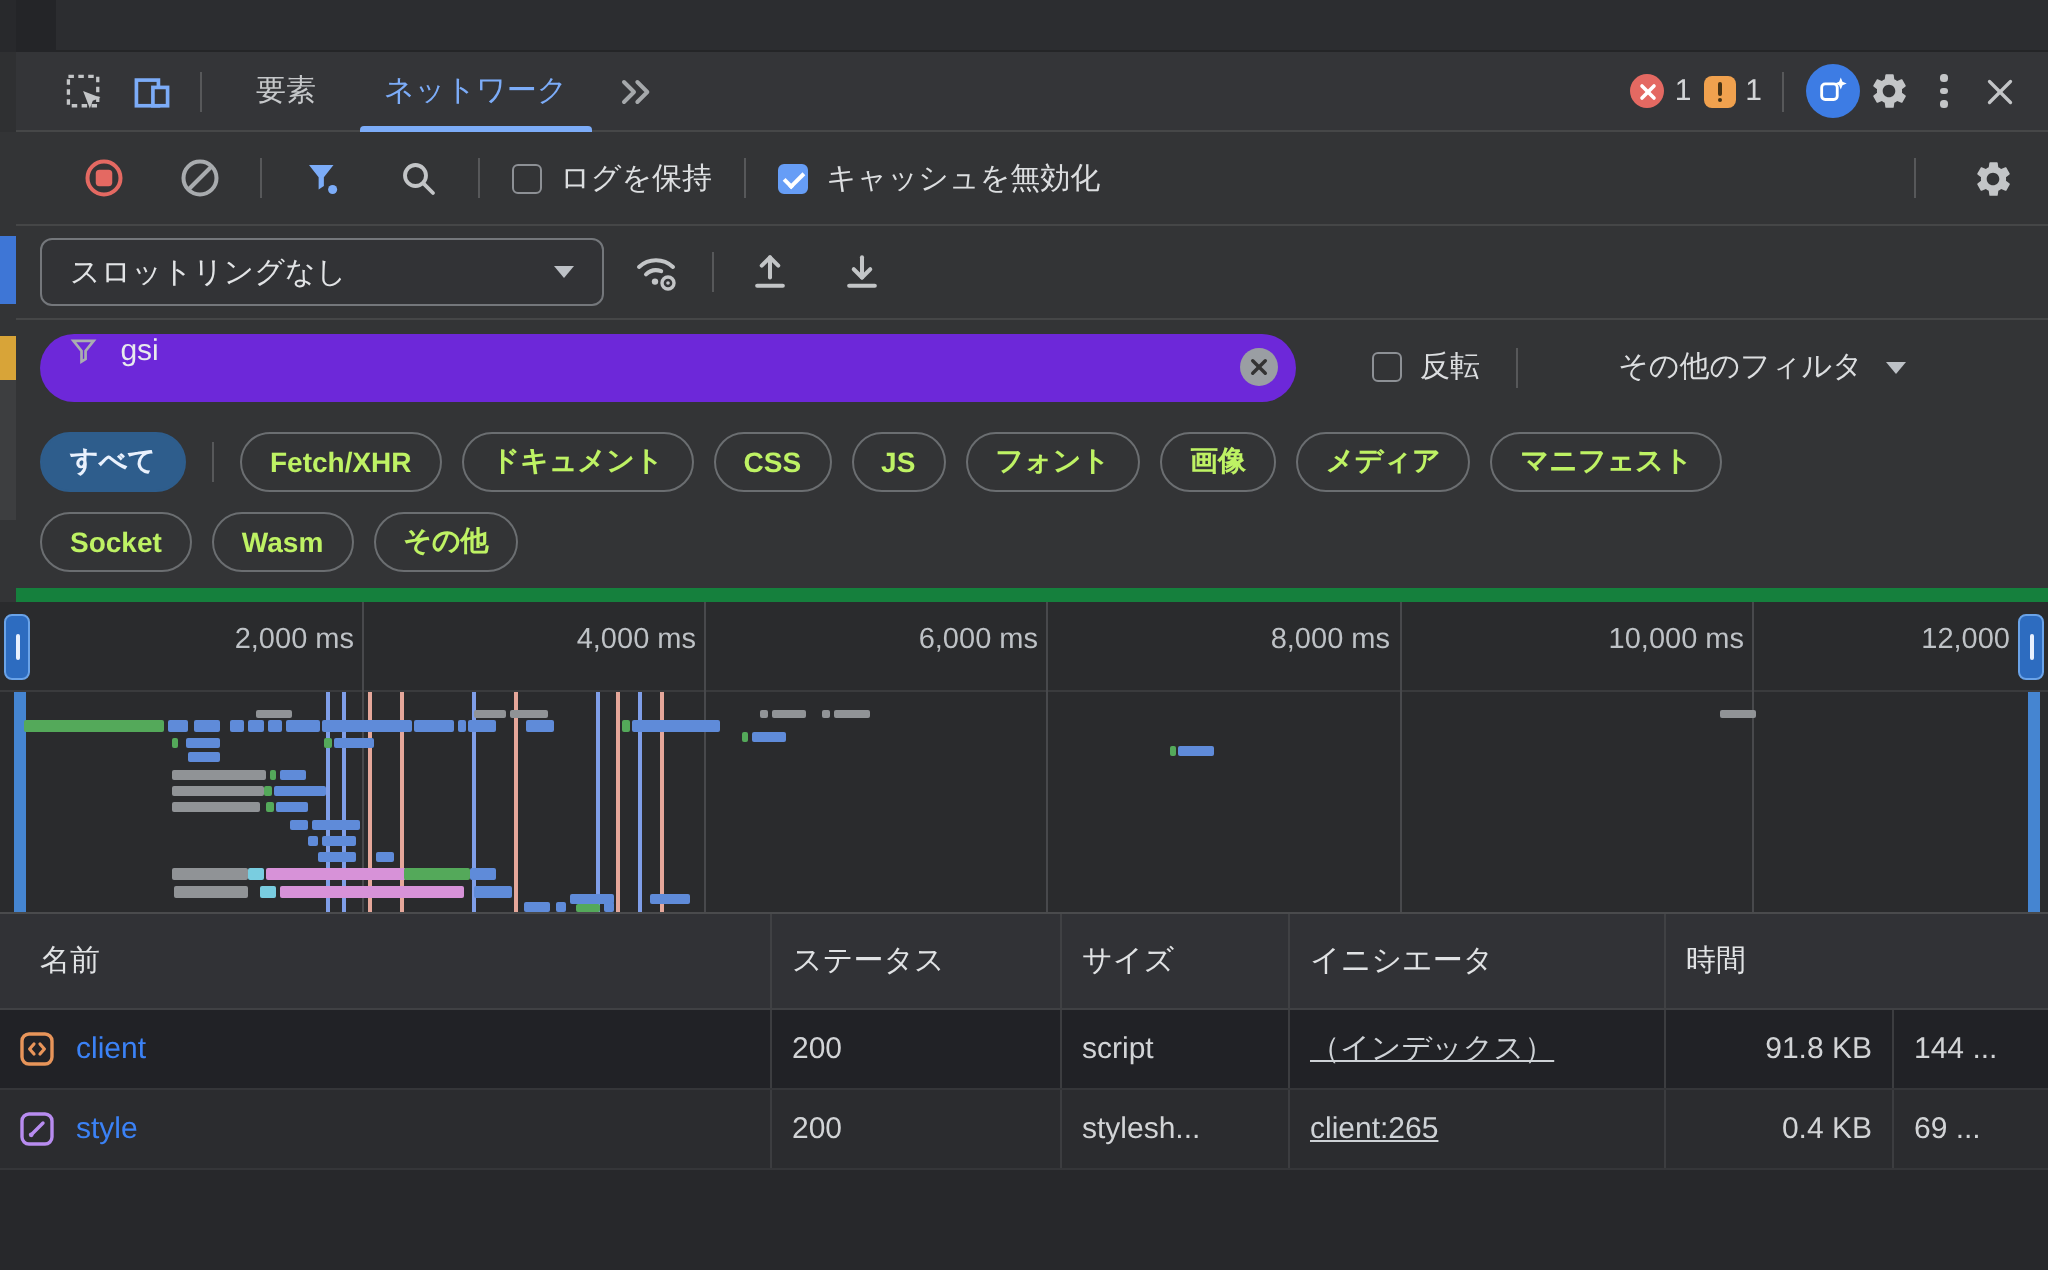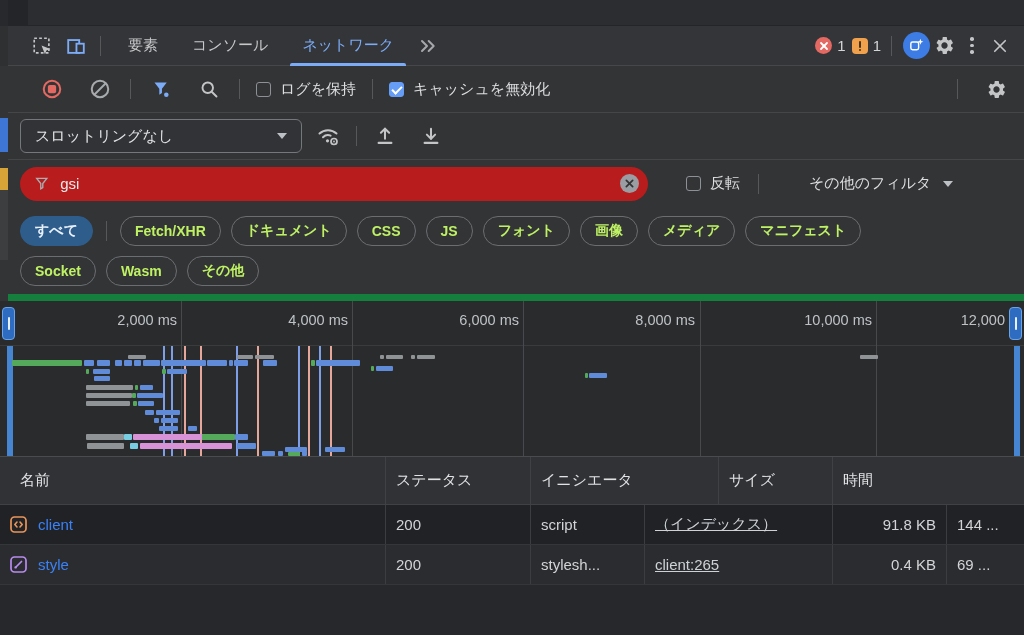--- a/index.html
+++ b/index.html
@@ -45,21 +45,21 @@
   .spacer { flex:1; }
 
   .row3 { position:absolute; left:8px; right:0; top:113px; height:47px; background:#333436; border-bottom:1px solid #454647; display:flex; align-items:center; padding:0 14px 0 12px; }
   .throttle { width:282px; height:34px; border:1px solid #74777b; border-radius:6px; display:flex; align-items:center; padding:0 14px; font-size:15px; color:#e2e4e6; cursor:pointer; background:#323336; }
   .caret { width:0; height:0; border-left:5.5px solid transparent; border-right:5.5px solid transparent; border-top:6.5px solid #bdc1c6; flex:none; }
   .throttle .caret { margin-left:auto; }
   .row3 .sep { margin:0 14px; }
 
   
   .filterbar { position:absolute; left:8px; right:0; top:160px; height:47px; background:#333436; display:flex; align-items:center; padding:0 14px 0 12px; }
-  .filter-pill { position:relative; width:628px; height:34px; background:#b91c1c; border-radius:17px; display:flex; align-items:center; padding:0 40px 0 14px; flex:none; }
+  .filter-pill { position:relative; width:628px; height:34px; background:#6d28d9; border-radius:17px; display:flex; align-items:flex-start; padding:0 40px 0 14px; flex:none; }
   .filter-pill input { background:transparent; border:none; outline:none; color:#e8eaed; font-size:15px; font-family:inherit; width:100%; margin-left:10px; }
   .clear-btn { position:absolute; right:9px; top:7.5px; width:19px; height:19px; border-radius:50%; background:#9a9ea3; display:flex; align-items:center; justify-content:center; cursor:pointer; }
   .filterbar .invert { margin-left:38px; }
   .filterbar .sep { margin:0 18px; }
   .more-filters { display:flex; align-items:center; gap:12px; font-size:15px; color:#dcdee0; cursor:pointer; margin-left:32px; white-space:nowrap; }
 
   
   .chips1 { position:absolute; left:8px; right:0; top:207px; height:47px; background:#333436; display:flex; align-items:center; gap:10px; padding:0 12px; }
   .chips2 { position:absolute; left:8px; right:0; top:254px; height:47px; background:#333436; border-bottom:7px solid #15803d; display:flex; align-items:flex-start; gap:10px; padding:2px 12px 0 12px; }
   .chip { height:30px; border:1px solid #6b6e71; border-radius:15px; background:transparent; color:#bef264; font-size:14px; font-weight:600; font-family:inherit; padding:0 14px; display:flex; align-items:center; cursor:pointer; white-space:nowrap; }
@@ -123,23 +123,20 @@
     </div>
     <div class="iconbtn" style="margin-left:6px">
       <svg width="22" height="22" viewBox="0 0 24 24">
           <rect x="3.5" y="5.5" width="12" height="14" fill="none" stroke="#7cacf8" stroke-width="2"></rect>
           <rect x="12.5" y="9.5" width="8" height="10" fill="#343538" stroke="#7cacf8" stroke-width="2"></rect>
         </svg>
     </div>
     <div class="sep"></div>
     <div class="tab">
         <span>要素</span>
-      </div>
-    <div class="tab">
-        <span>コンソール</span>
       </div>
     <div class="tab selected">
         <span>ネットワーク</span>
       </div>
     <div class="iconbtn" style="margin-left:2px">
       <svg width="20" height="20" viewBox="0 0 24 24" fill="none" stroke="#a5a8ab" stroke-width="2.4" stroke-linecap="round" stroke-linejoin="round">
           <path d="M6 6 l6 6 -6 6"></path>
           <path d="M14 6 l6 6 -6 6"></path>
         </svg>
     </div>
@@ -407,25 +404,25 @@
     </div>
 
   <div class="nettable">
     <div class="thead">
       <div class="th c0">
           <span>名前</span>
         </div>
       <div class="th c1">
           <span>ステータス</span>
         </div>
+      <div class="th c4">
+          <span>サイズ</span>
+        </div>
       <div class="th c3">
           <span>イニシエータ</span>
-        </div>
-      <div class="th c4">
-          <span>サイズ</span>
         </div>
       <div class="th c5">
           <span>時間</span>
         </div>
     </div>
 
     <div class="tr odd">
       <div class="td c0">
         <svg class="file-ic" viewBox="0 0 17 17">
             <rect x="1" y="1" width="15" height="15" rx="3.5" fill="none" stroke="#e8955a" stroke-width="1.7"></rect>

